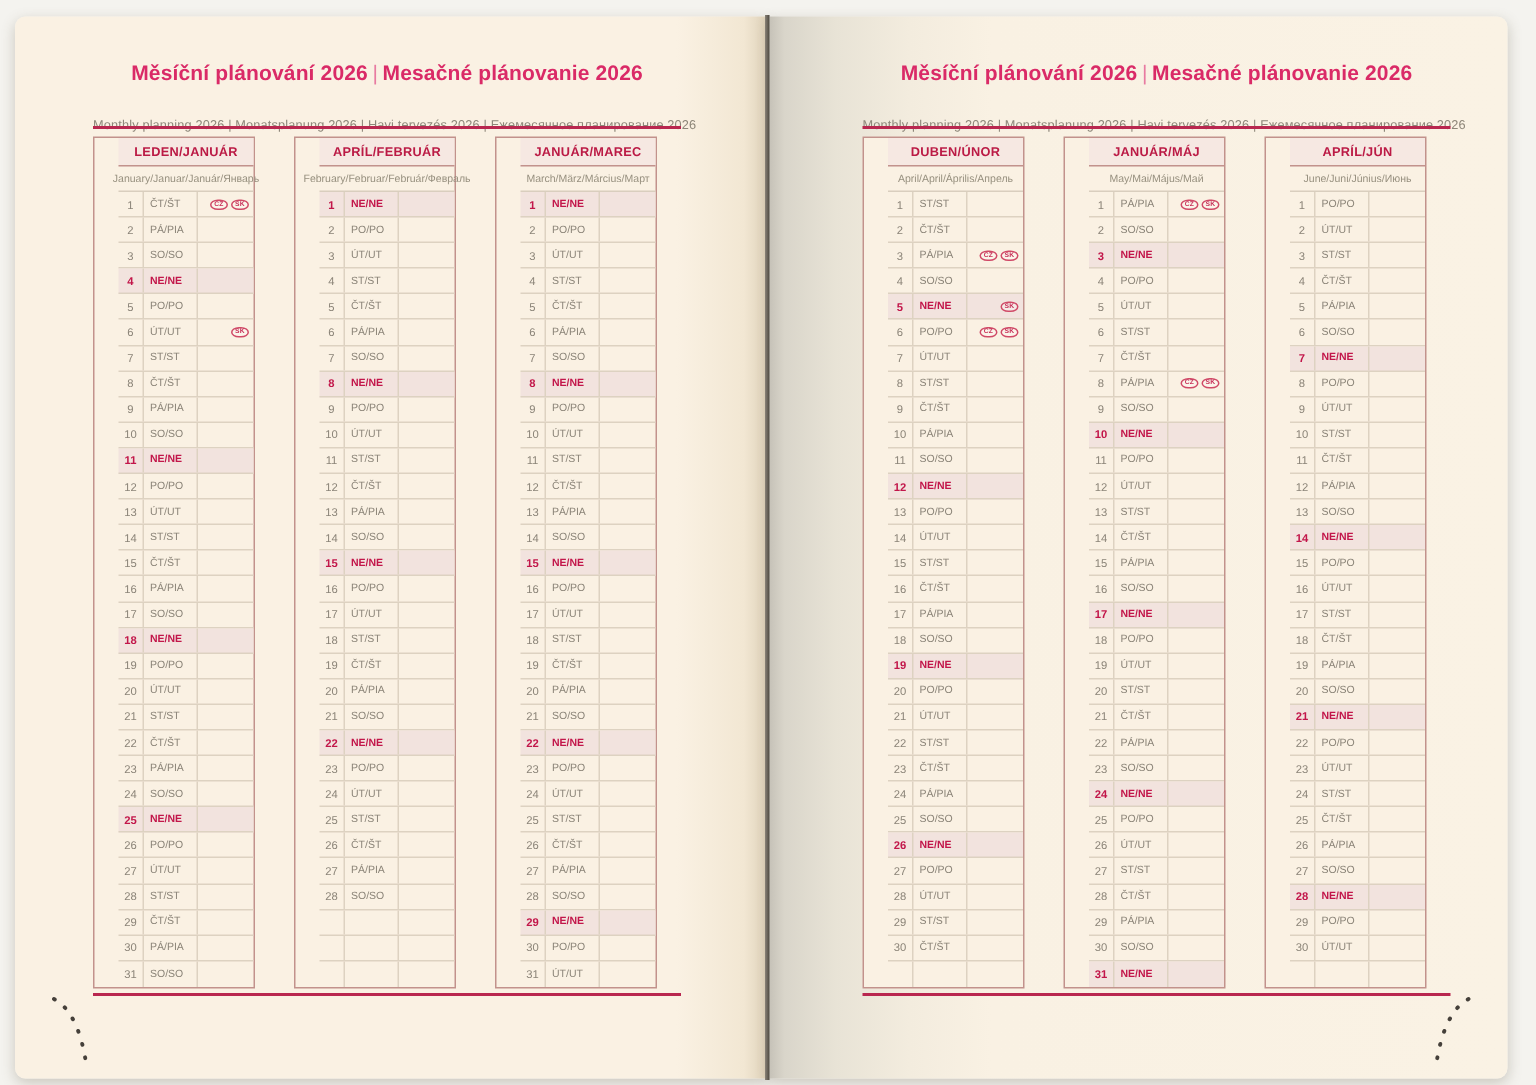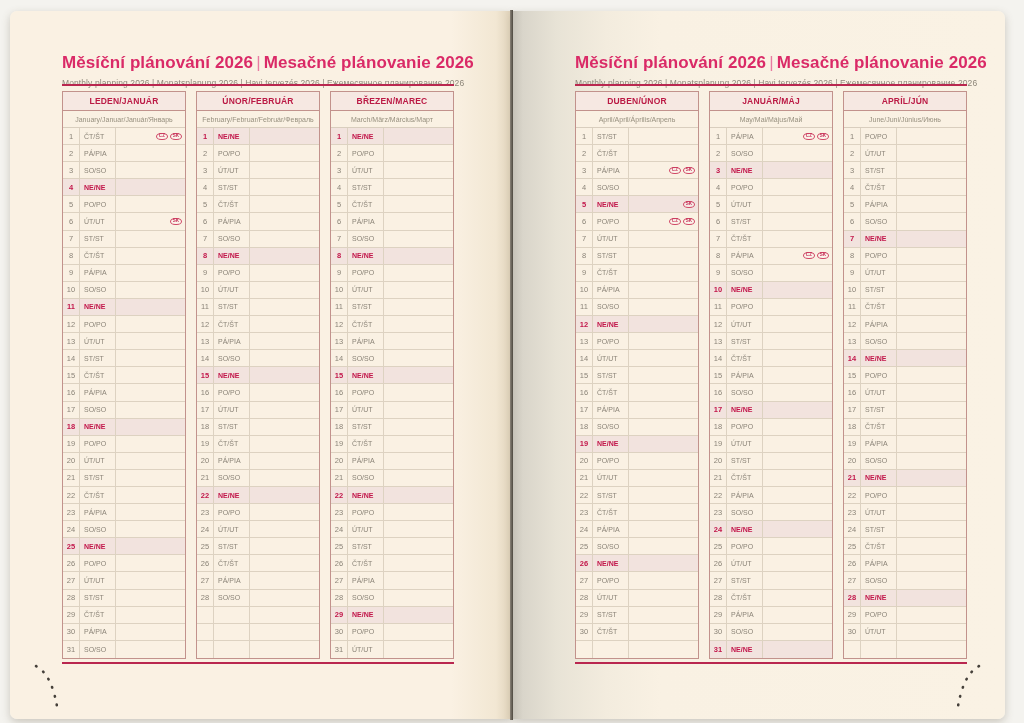--- a/index.html
+++ b/index.html
@@ -23,36 +23,36 @@
   }
   .spine {
     position:absolute; left:510px; top:10px; width:3px; height:710px;
     background:linear-gradient(to right,#8a8378,#4d483f);
   }
   .sheet { position:absolute; top:0; width:392px; height:100%; }
   .page.left  .sheet { left:52px; }
   .page.right .sheet { left:62px; }
 
   .p-title {
-    position:absolute; top:42px; width:392px; text-align:left;
-    font-size:17px; font-weight:bold; color:#da2a67; letter-spacing:0.1px;
+    position:absolute; top:29px; width:392px; text-align:center;
+    font-size:14px; font-weight:bold; color:#da2a67; letter-spacing:0.1px;
     white-space:nowrap;
   }
   .p-title .sep { font-weight:normal; color:#e87ba1; padding:0 3px; }
   .p-sub {
     position:absolute; top:67px; width:392px; text-align:center;
     font-size:8.5px; color:#8d8679; letter-spacing:0.1px; white-space:nowrap;
   }
   .rule { position:absolute; left:0; width:392px; height:2px; background:#b9274f; }
   .rule.top { top:73px; }
   .rule.bottom { top:651px; }
 
   .month {
-    position:absolute; top:80px; width:124px;
-    border:1px solid #c2928c; background:#faf1e3;
+    position:absolute; top:80px; width:108px;
+    border:1px solid #c2928c; background:#faf1e3;padding-left:16px;
   }
   .month.c0 { left:0; } .month.c1 { left:134px; } .month.c2 { left:268px; }
   .month-head {
     height:19px; background:#f6e8e2; border-bottom:1px solid #c2928c;
     display:flex; align-items:center; justify-content:center;
     font-size:8.5px; font-weight:bold; color:#bb1a45; letter-spacing:0.2px;
     white-space:nowrap;
   }
   .month-langs {
     height:17px; border-bottom:1px solid #d9cebe;
@@ -259,21 +259,21 @@
             <div class="note"></div>
           </div>
           <div class="drow">
             <div class="num">31</div>
             <div class="dow">SO/SO</div>
             <div class="note"></div>
           </div>
         </div>
     </div>
     <div class="month c1">
-      <div class="month-head">ÚNOR/FEBRUÁR</div>
+      <div class="month-head">APRÍL/FEBRUÁR</div>
       <div class="month-langs">February/Februar/Február/Февраль</div>
       <div class="month-body">
           <div class="drow sun">
             <div class="num">1</div>
             <div class="dow">NE/NE</div>
             <div class="note"></div>
           </div>
           <div class="drow">
             <div class="num">2</div>
             <div class="dow">PO/PO</div>
@@ -420,21 +420,21 @@
             <div class="note"></div>
           </div>
           <div class="drow">
             <div class="num"></div>
             <div class="dow"></div>
             <div class="note"></div>
           </div>
         </div>
     </div>
     <div class="month c2">
-      <div class="month-head">BŘEZEN/MAREC</div>
+      <div class="month-head">JANUÁR/MAREC</div>
       <div class="month-langs">March/März/Március/Март</div>
       <div class="month-body">
           <div class="drow sun">
             <div class="num">1</div>
             <div class="dow">NE/NE</div>
             <div class="note"></div>
           </div>
           <div class="drow">
             <div class="num">2</div>
             <div class="dow">PO/PO</div>

